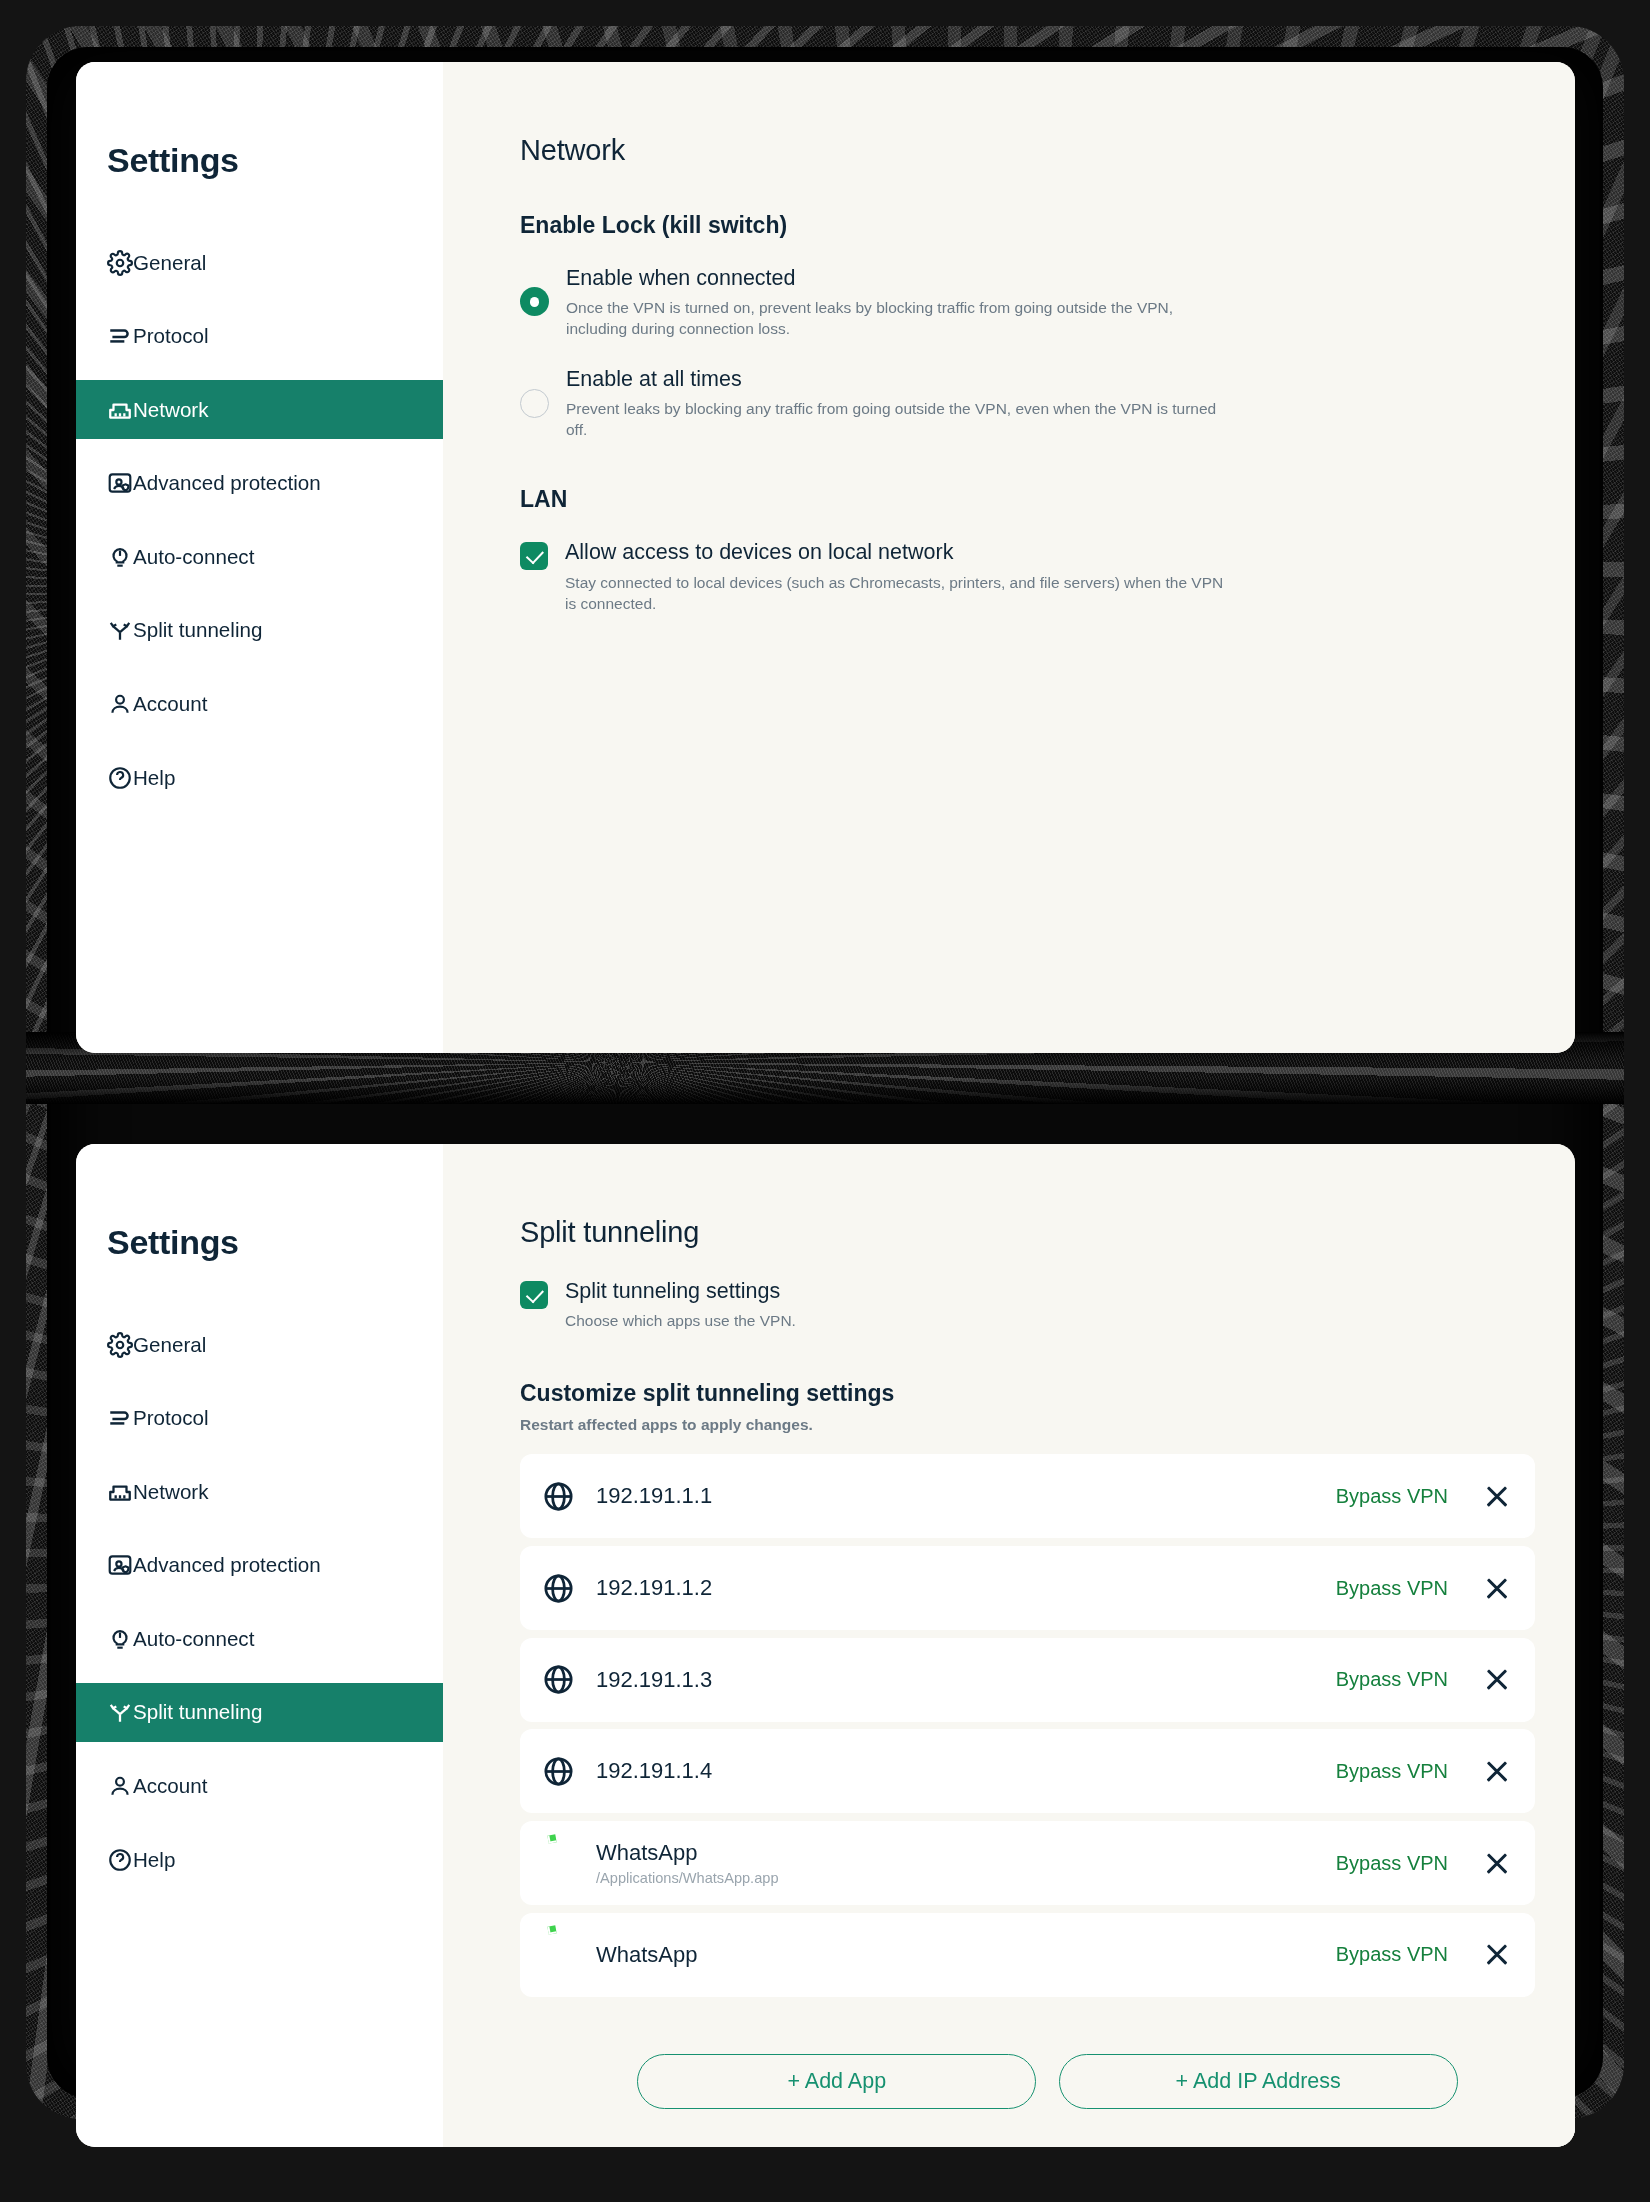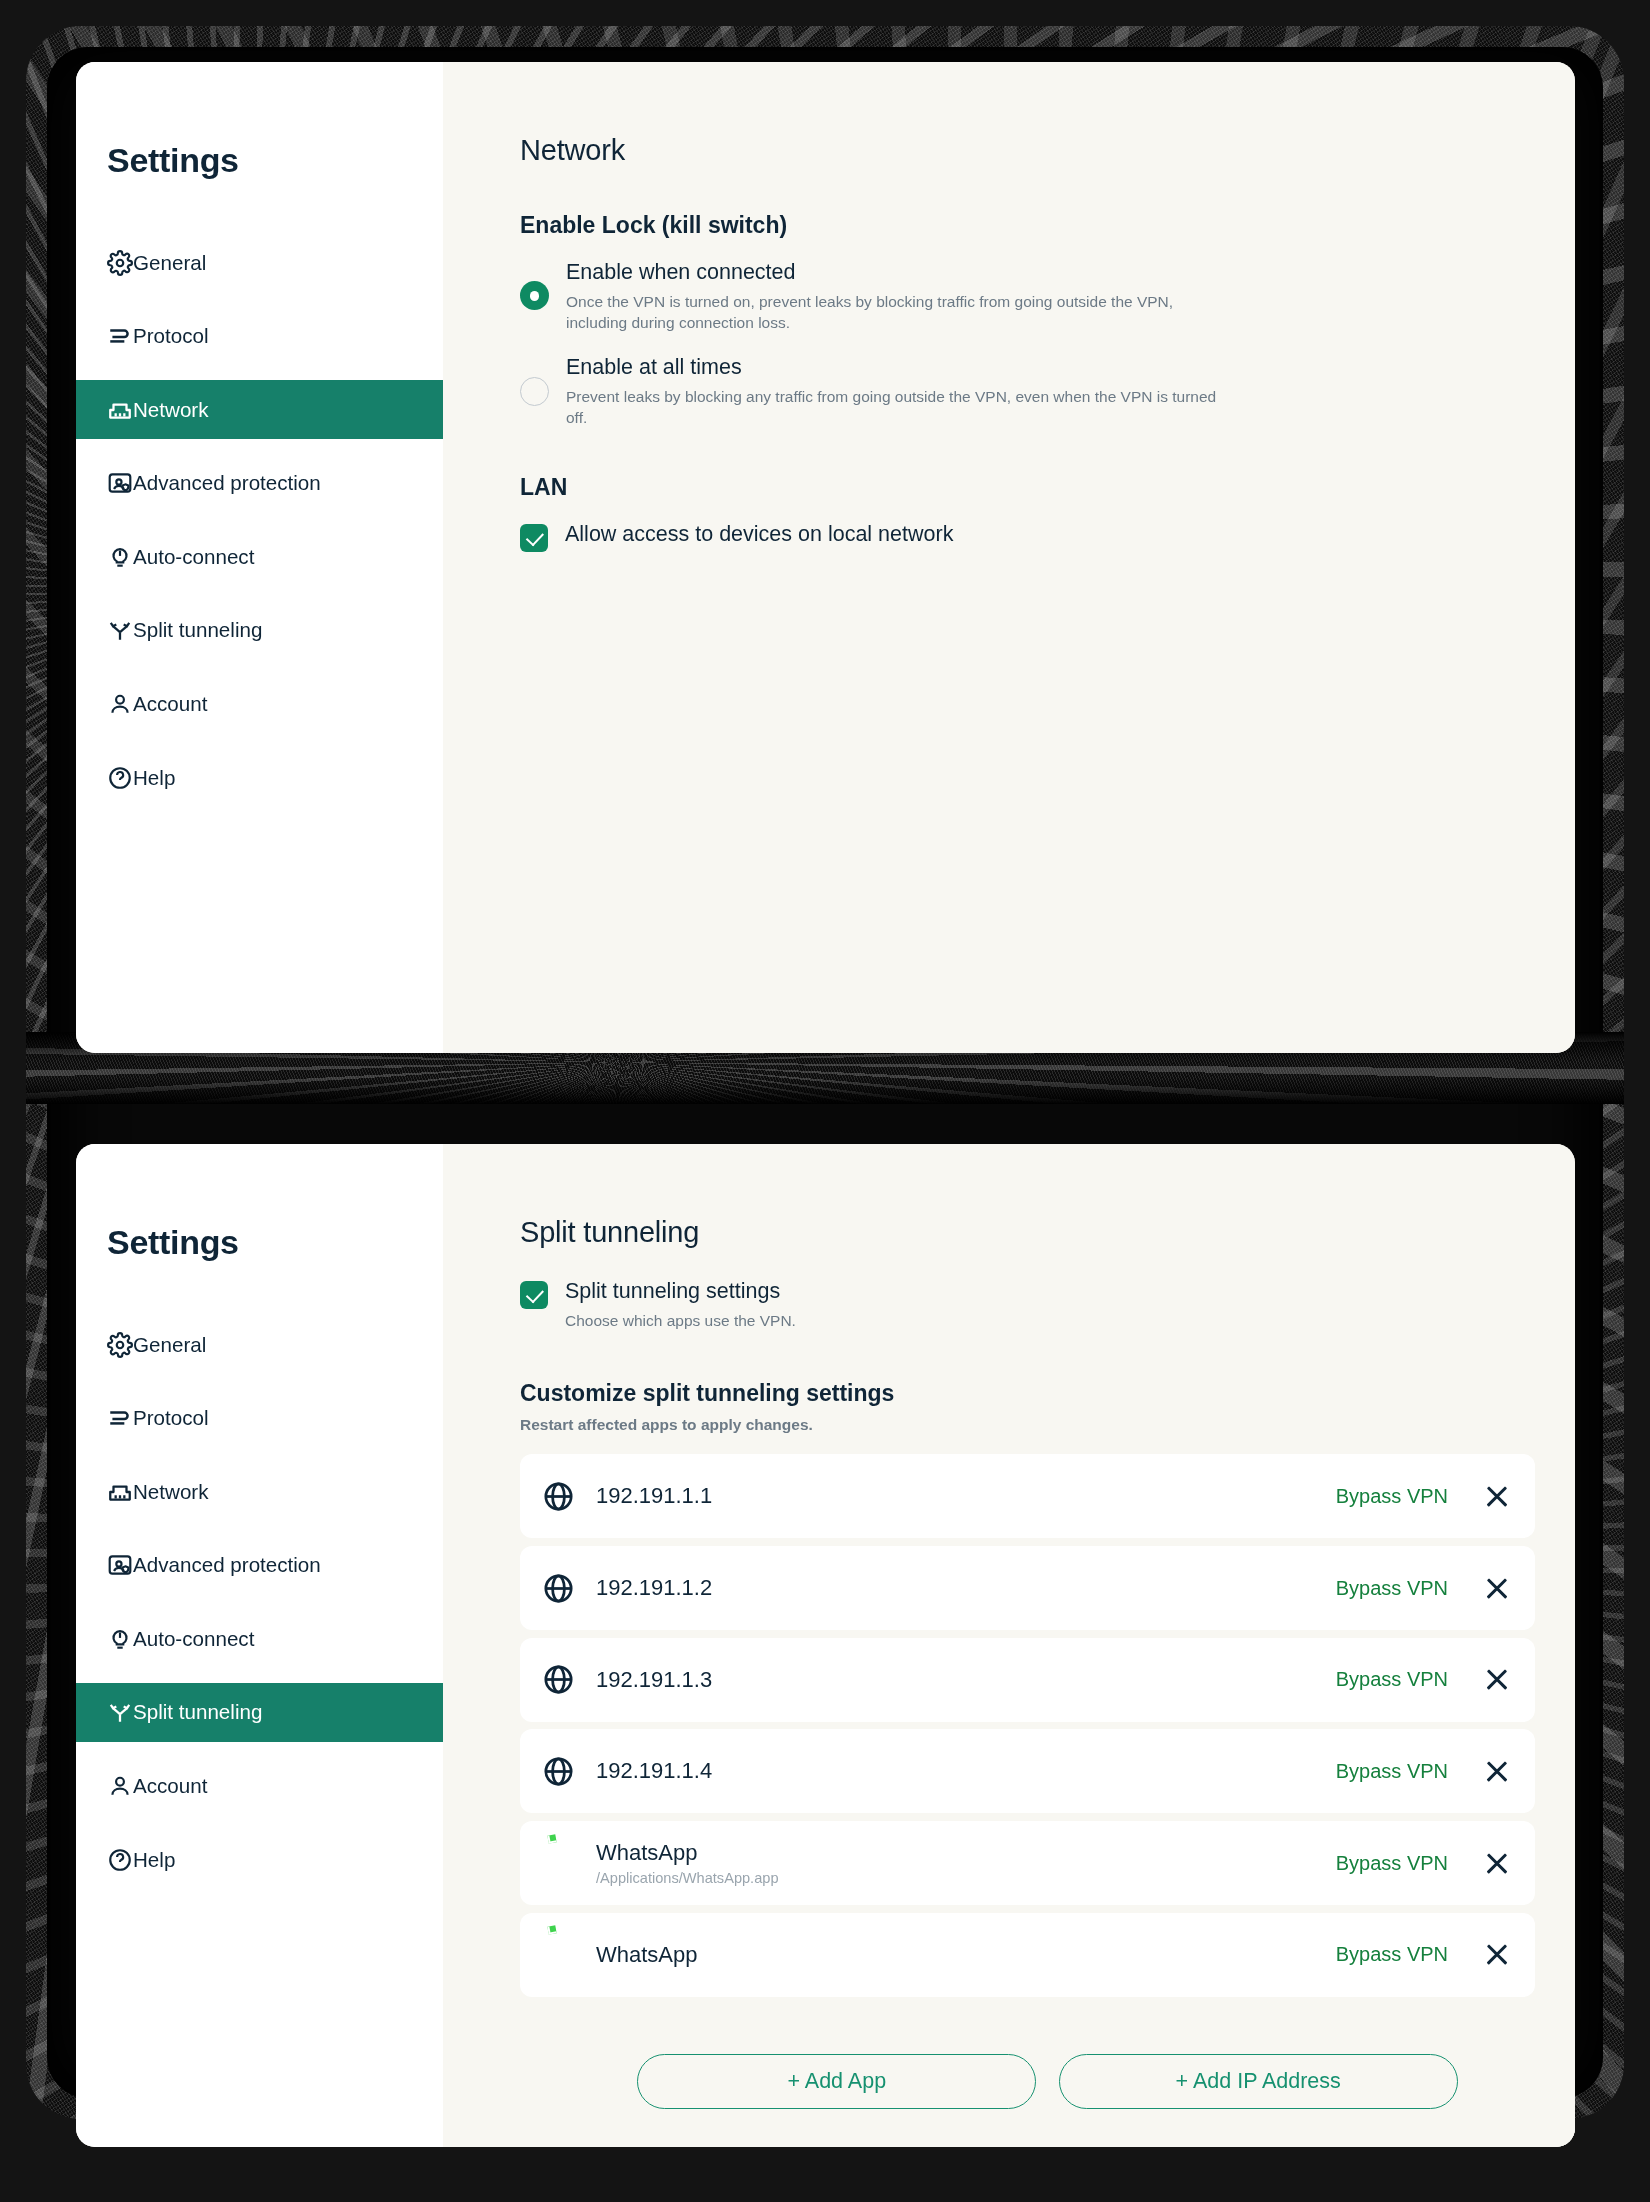--- a/index.html
+++ b/index.html
@@ -126,21 +126,21 @@
     font-size: 23px;
     font-weight: 700;
     color: #0F2537;
     margin-top: 45px;
   }
 
   
   .opt {
     display: flex;
     gap: 17px;
-    margin-top: 20px;
+    margin-top: 26px;
     max-width: 719px;
   }
   .opt-body { padding-top: 0.9px; }
   .opt-label { font-size: 21.5px; color: #0F2537; line-height: 1.15; }
   .opt-desc {
     font-size: 15.5px;
     color: #6C7A86;
     line-height: 1.35;
     margin-top: 7.7px;
     max-width: 662px;
@@ -394,20 +394,21 @@
           <div class="opt-desc">Prevent leaks by blocking any traffic from going outside the VPN, even when the VPN is turned off.</div>
         </div>
       </div>
 
       <div class="section-title">LAN</div>
 
       <div class="opt">
         <span class="checkbox"></span>
         <div class="opt-body">
           <div class="opt-label">Allow access to devices on local network</div>
+          <div class="opt-desc">Stay connected to local devices (such as Chromecasts, printers, and file servers) when the VPN is connected.</div>
         </div>
       </div>
     </div>
   </div>
 
   <div class="window" id="window-split">
 
     <div class="sidebar">
       <div class="sidebar-title">Settings</div>
       <div class="nav">

